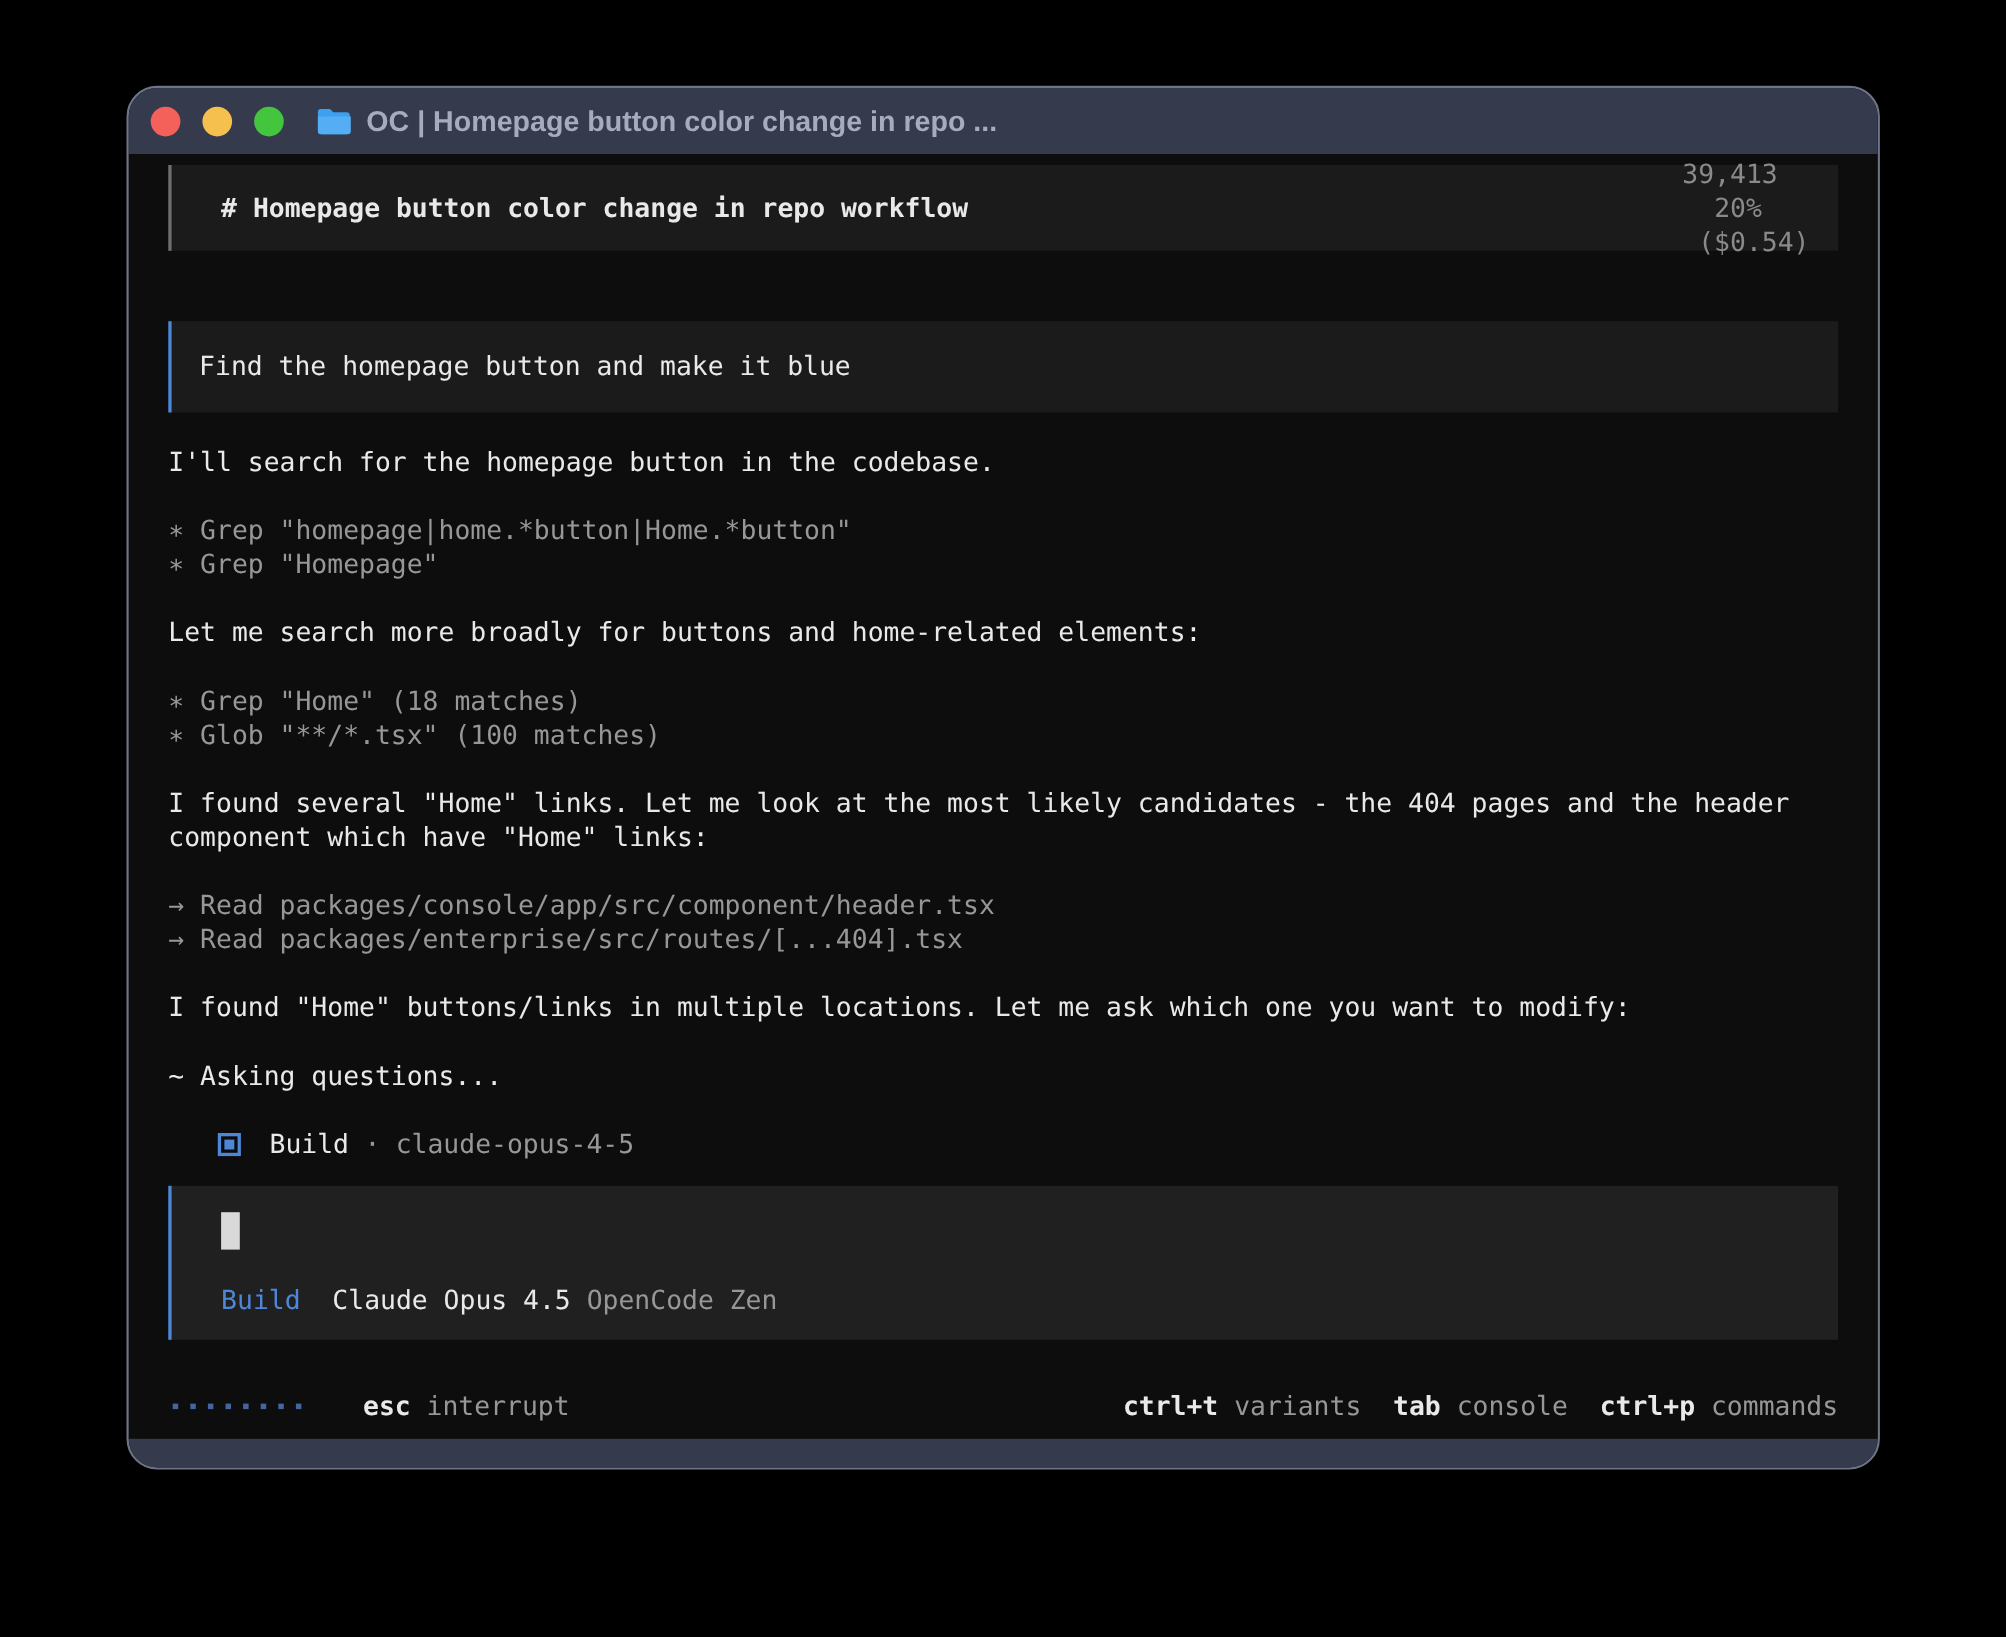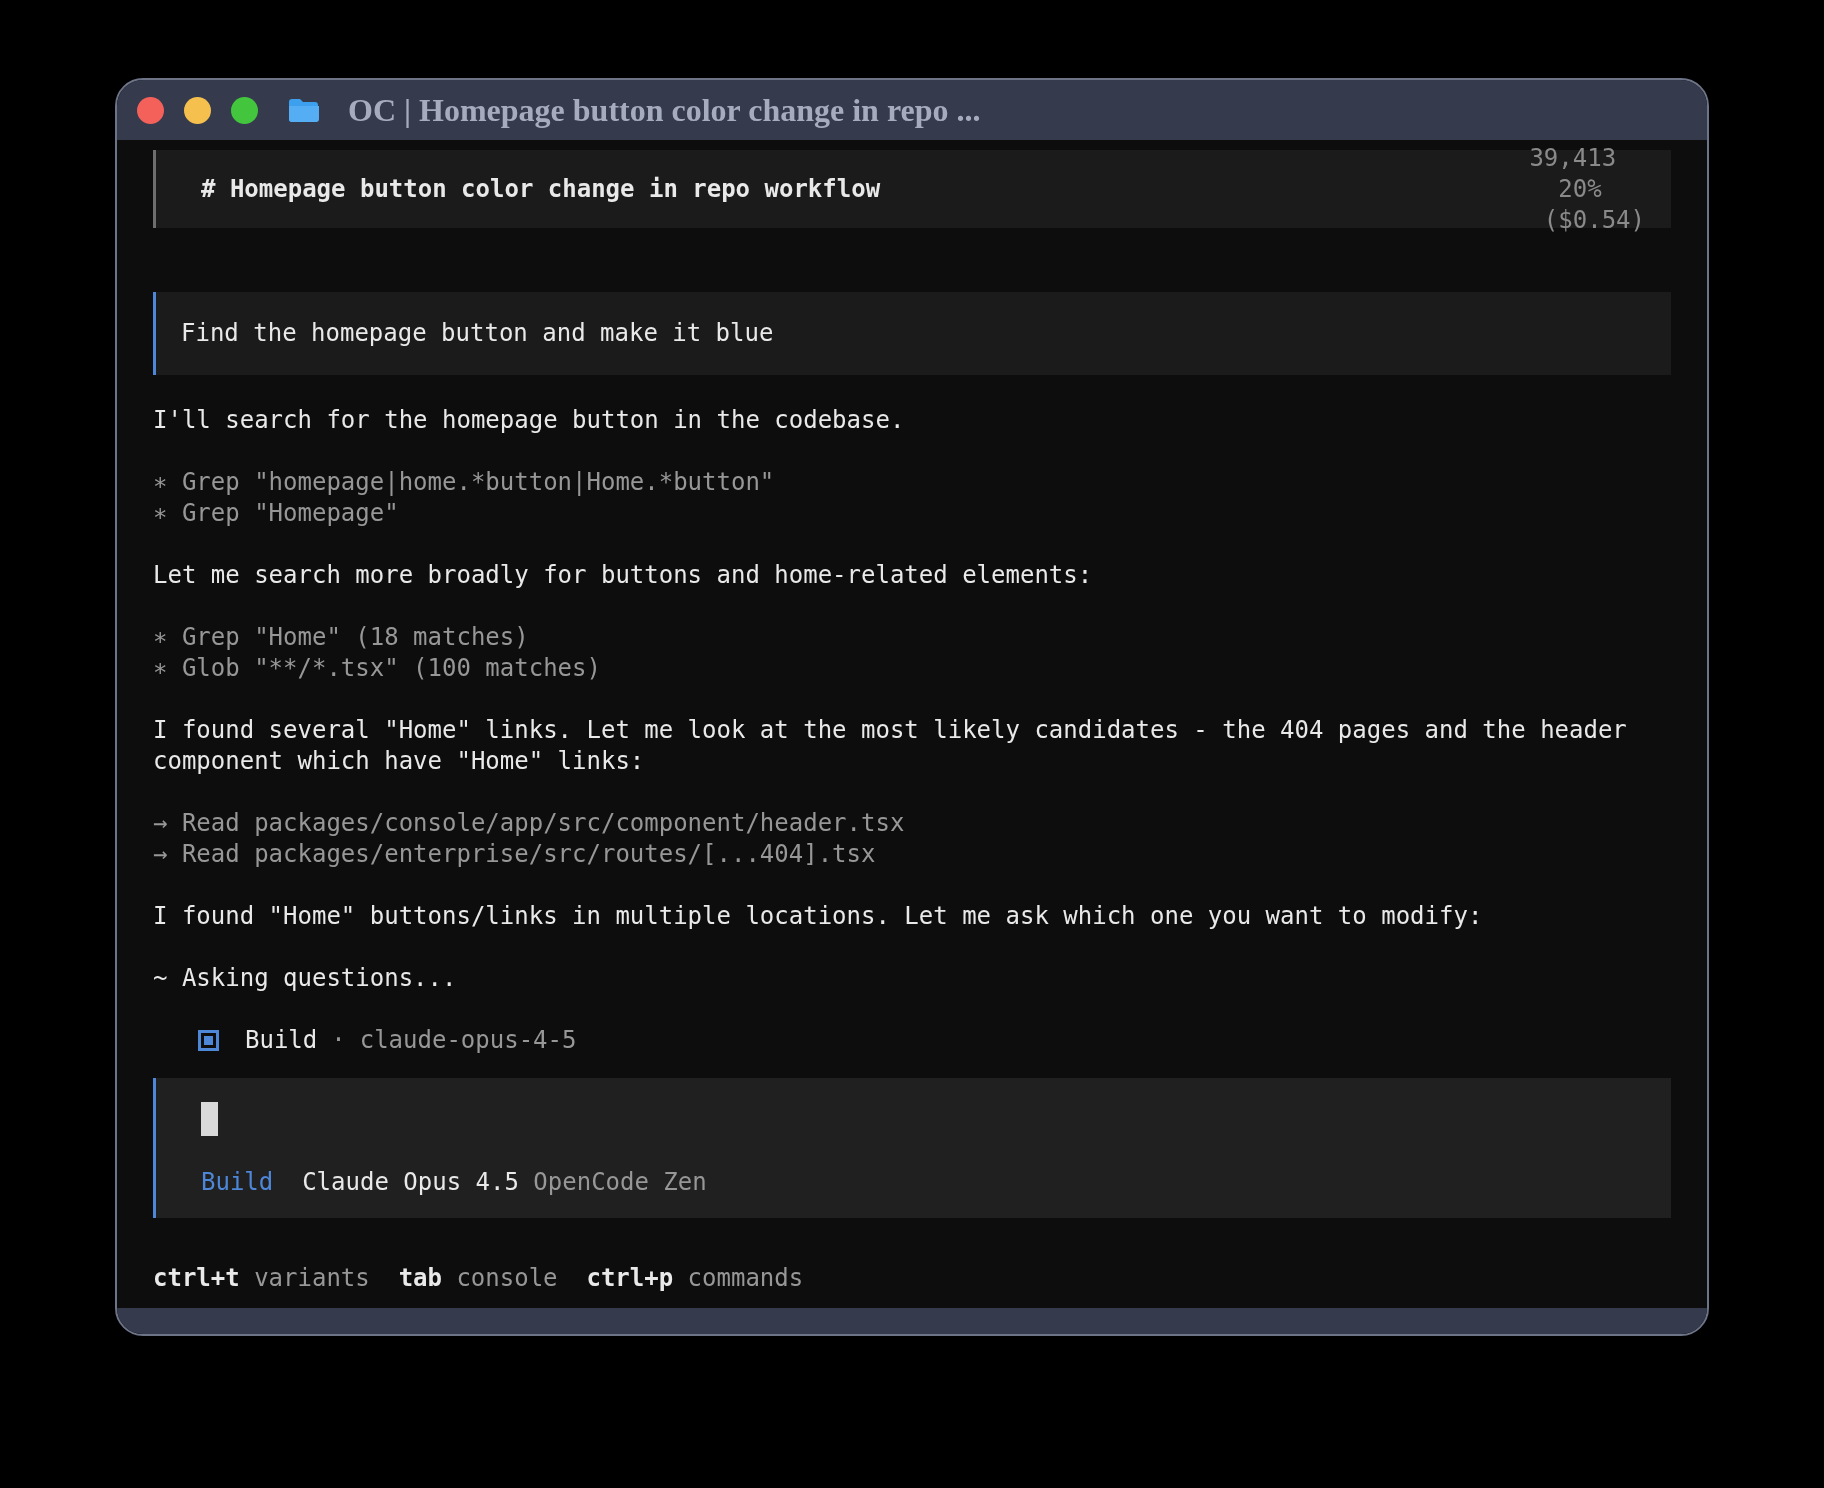--- a/index.html
+++ b/index.html
@@ -27,23 +27,23 @@
     display:flex;align-items:center;
     padding:0 18px;
   }
   .lights{display:flex;gap:20px;margin-left:2px;}
   .light{width:27px;height:27px;border-radius:50%;}
   .light.red{background:var(--light-red,#f4605a);}
   .light.yellow{background:var(--light-yellow,#f6c04f);}
   .light.green{background:var(--light-green,#43c63e);}
   .folder{margin-left:30px;display:flex;align-items:center;}
   .titlebar-title{
-    margin-left:29px;
-    font-family:Liberation Serif, serif;
-    font-weight:bold;font-size:32px;
+    margin-left:14px;
+    font-family:Liberation Sans, sans-serif;
+    font-weight:bold;font-size:26px;
     color:var(--title-text,#a6acbd);
     white-space:nowrap;
   }
   
   .terminal{
     flex:1;
     background:var(--terminal-bg,#0d0d0d);
     padding:10px 36px 0 36px;
     display:flex;flex-direction:column;
     font-size:24px;line-height:31px;
@@ -207,20 +207,36 @@
     <div class="input-block">
       <div class="cursor-block"></div>
       <div class="input-footer">
         <span class="input-mode">Build</span>
         <span class="input-model">Claude Opus 4.5</span>
         <span class="input-provider">OpenCode Zen</span>
       </div>
     </div>
 
     <div class="statusbar">
+      <div class="status-left">
+        <span class="spinner">
+            <span class="dot"></span>
+            <span class="dot"></span>
+            <span class="dot"></span>
+            <span class="dot"></span>
+            <span class="dot"></span>
+            <span class="dot"></span>
+            <span class="dot"></span>
+            <span class="dot"></span>
+          </span>
+        <span class="hints">
+
+            <span class="hint"><span class="hint-key">esc</span><span class="hint-label">interrupt</span></span>
+          </span>
+      </div>
       <div class="hints">
 
           <span class="hint"><span class="hint-key">ctrl+t</span><span class="hint-label">variants</span></span>
 
           <span class="hint"><span class="hint-key">tab</span><span class="hint-label">console</span></span>
 
           <span class="hint"><span class="hint-key">ctrl+p</span><span class="hint-label">commands</span></span>
         </div>
     </div>
 

